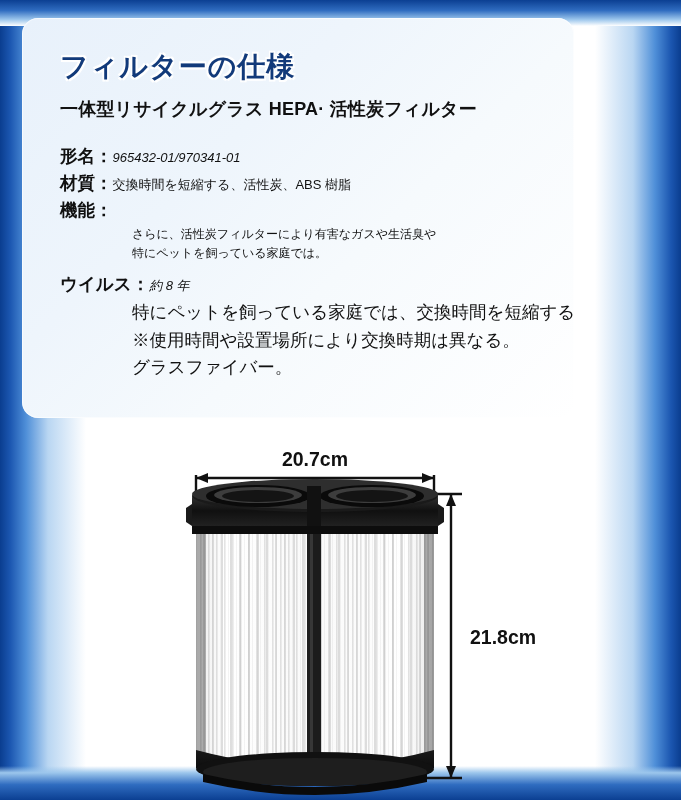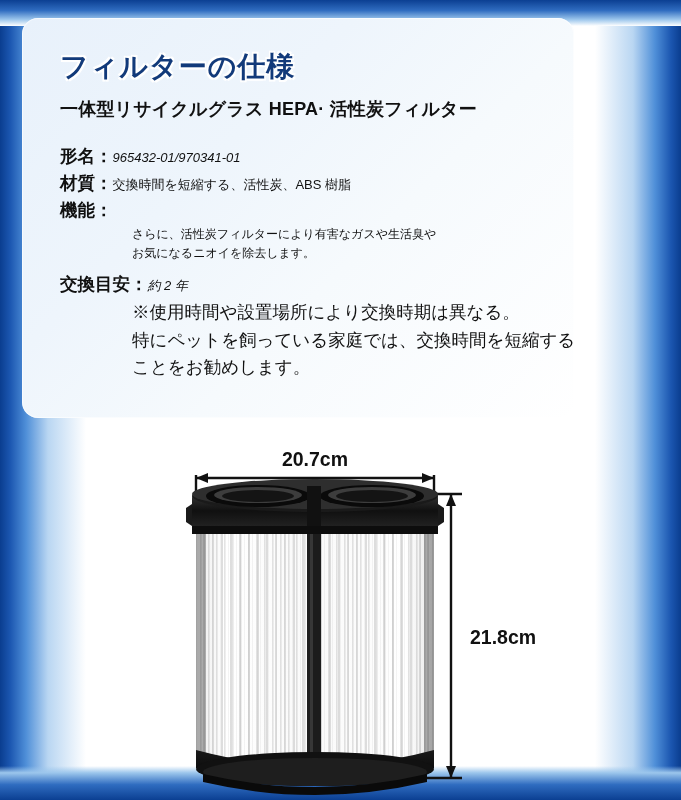--- a/index.html
+++ b/index.html
@@ -155,32 +155,32 @@
         <div class="row">
           <span class="label">材質：</span>
           <span class="value">交換時間を短縮する、活性炭、ABS 樹脂</span>
         </div>
 
         <div class="row">
           <span class="label">機能：</span>
         </div>
 
         <div class="cont">さらに、活性炭フィルターにより有害なガスや生活臭や</div>
-        <div class="cont">お気になるニオイを除去します。</div>
+        <div class="cont">特にペットを飼っている家庭では。</div>
 
         <div class="gap"></div>
 
         <div class="row">
-          <span class="label">交換目安：</span>
-          <span class="value italic">約 2 年</span>
-        </div>
-
+          <span class="label">ウイルス：</span>
+          <span class="value italic">約 8 年</span>
+        </div>
+
+        <div class="note">特にペットを飼っている家庭では、交換時間を短縮する</div>
         <div class="note">※使用時間や設置場所により交換時期は異なる。</div>
-        <div class="note">特にペットを飼っている家庭では、交換時間を短縮する</div>
-        <div class="note">ことをお勧めします。</div>
+        <div class="note">グラスファイバー。</div>
       </div>
     </div>
 
     <div class="diagram">
       <svg width="681" height="370" viewBox="0 0 681 370">
         <defs>
           <linearGradient id="pleatGrad" x1="0" y1="0" x2="1" y2="0">
             <stop offset="0%" stop-color="#d9d9d9"></stop>
             <stop offset="12%" stop-color="#ffffff"></stop>
             <stop offset="50%" stop-color="#f4f4f4"></stop>

